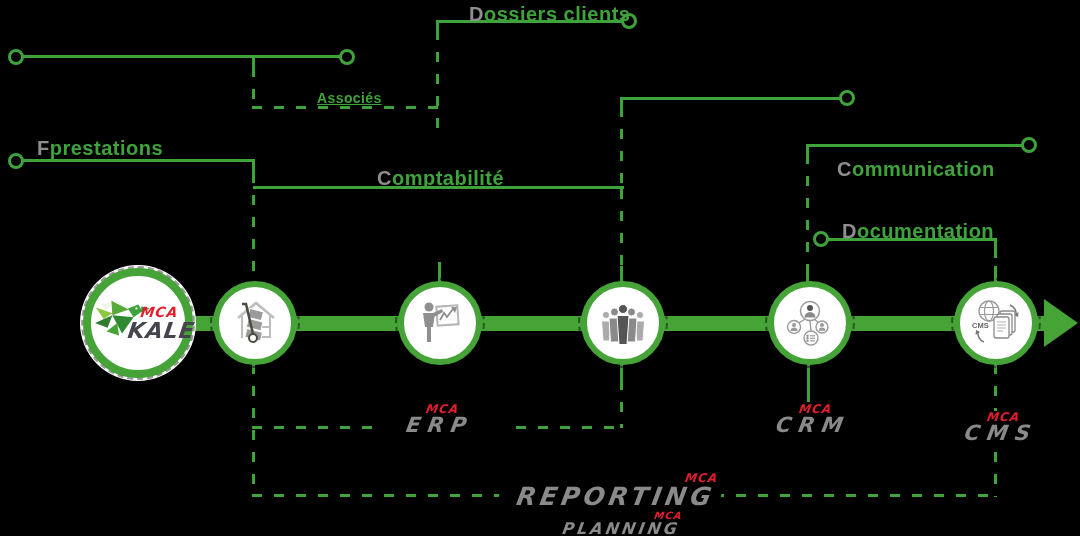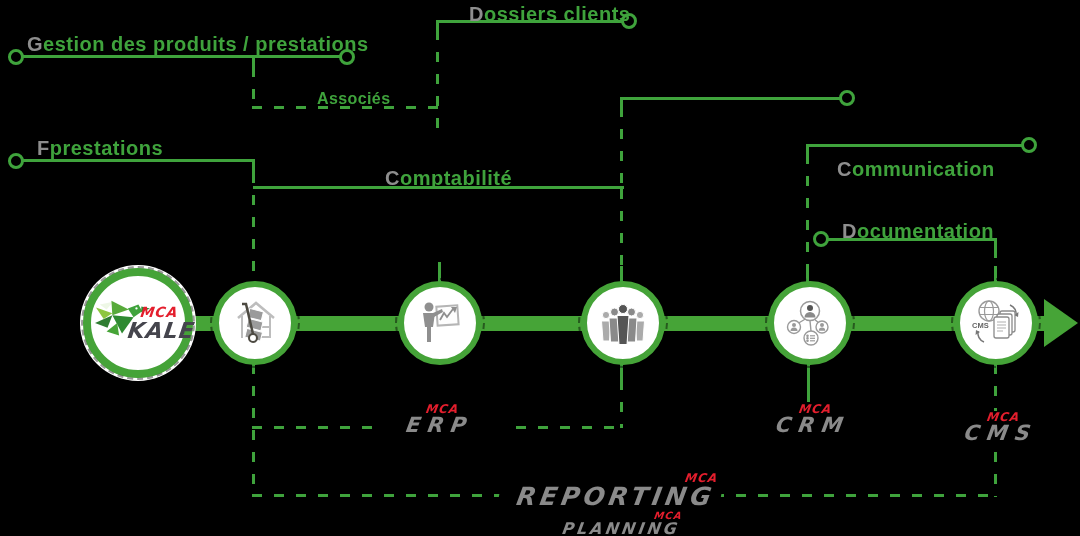--- a/index.html
+++ b/index.html
@@ -11,21 +11,21 @@
   .dh{position:absolute;height:3px;z-index:0;
       background:repeating-linear-gradient(90deg,#3fa33c 0 10px,transparent 10px 22px);}
   .dv{position:absolute;width:3px;z-index:0;
       background:repeating-linear-gradient(180deg,#3fa33c 0 10px,transparent 10px 22px);}
   .ec{position:absolute;width:10px;height:10px;border:3px solid #3fa33c;border-radius:50%;
       background:#000;z-index:0;}
   
   .lbl{position:absolute;font-weight:700;font-size:20px;letter-spacing:.5px;color:#3fa33c;
        white-space:nowrap;z-index:3;}
   .lbl .fl{color:#8e8e8e;}
-  .lbl-sm{font-size:16px;letter-spacing:.4px;}
+  .lbl-sm{font-size:14px;letter-spacing:.4px;text-decoration:underline;}
   
   #bar{position:absolute;left:134px;top:316px;width:916px;height:15px;background:#46a437;z-index:1;}
   #arrow{position:absolute;left:1044px;top:299px;width:0;height:0;z-index:1;
          border-left:34px solid #46a437;border-top:24px solid transparent;border-bottom:24px solid transparent;}
   .node{position:absolute;width:72px;height:72px;background:#fff;border:6px solid #45a338;
         border-radius:50%;z-index:2;display:flex;align-items:center;justify-content:center;}
   .node::after{content:'';position:absolute;inset:-9px;border:2px dashed rgba(0,0,0,.45);border-radius:50%;}
   #node-kale{position:absolute;left:83px;top:268px;width:94px;height:94px;background:#fff;
         border:8px solid #45a338;border-radius:50%;box-shadow:0 0 0 3px #fff;z-index:2;}
   #node-kale::after{content:'';position:absolute;inset:-10px;border:2px dashed rgba(0,0,0,.4);border-radius:50%;}
@@ -95,33 +95,30 @@
   <div class="sv" style="left:807px;top:362px;height:40px;"></div>
   <div class="sv" style="left:994px;top:266px;height:16px;"></div>
 
   <div class="dv" style="left:252px;top:364px;height:133px;"></div>
   <div class="dh" style="left:252px;top:426px;width:371px;"></div>
   <div class="dv" style="left:620px;top:380px;height:48px;"></div>
 
   <div class="dh" style="left:252px;top:494px;width:745px;"></div>
   <div class="dv" style="left:994px;top:364px;height:133px;"></div>
 
-  <div class="lbl" style="left:27px;top:33px;">
-    <span class="fl">G</span><span>estion des produits / prestations</span>
-  </div>
   <div class="lbl" style="left:37px;top:137px;">
     <span class="fl">F</span><span>prestations</span>
   </div>
   <div class="lbl lbl-sm" style="left:317px;top:90px;">
     <span>Associés</span>
   </div>
   <div class="lbl" style="left:469px;top:3px;">
     <span class="fl">D</span><span>ossiers clients</span>
   </div>
-  <div class="lbl" style="left:385px;top:167px;">
+  <div class="lbl" style="left:377px;top:167px;">
     <span class="fl">C</span><span>omptabilité</span>
   </div>
   <div class="lbl" style="left:837px;top:126px;margin-top:32px;">
     <span class="fl">C</span><span>ommunication</span>
   </div>
   <div class="lbl" style="left:842px;top:220px;">
     <span class="fl">D</span><span>ocumentation</span>
   </div>
 
   <div id="bar"></div>

